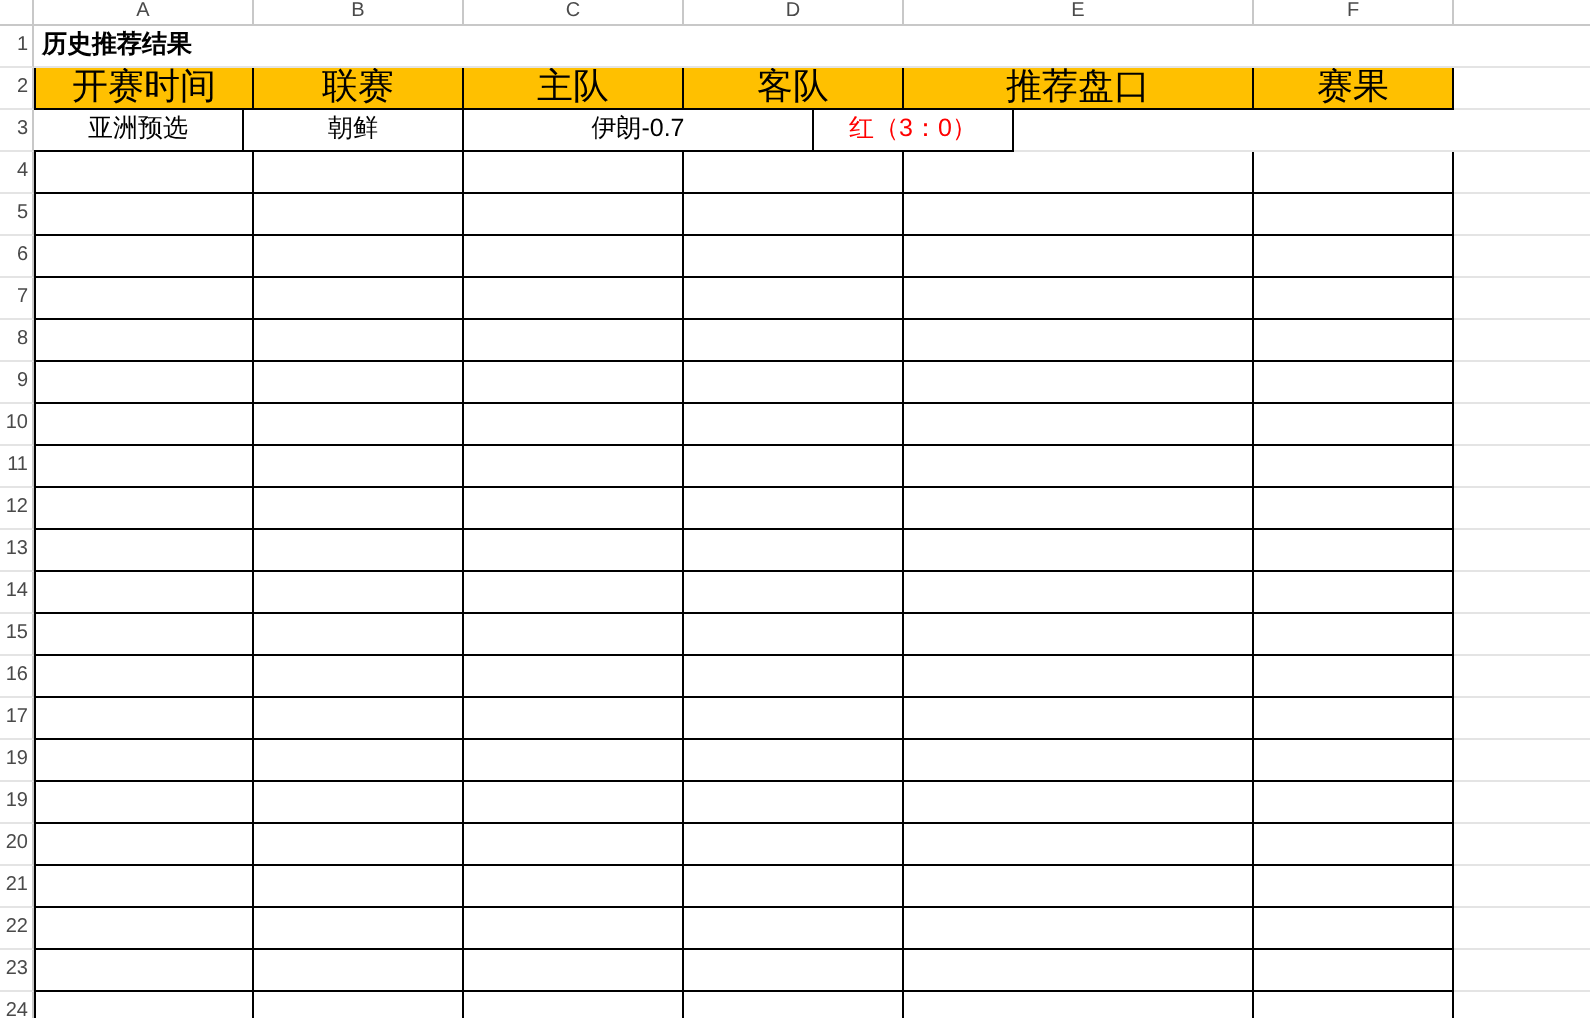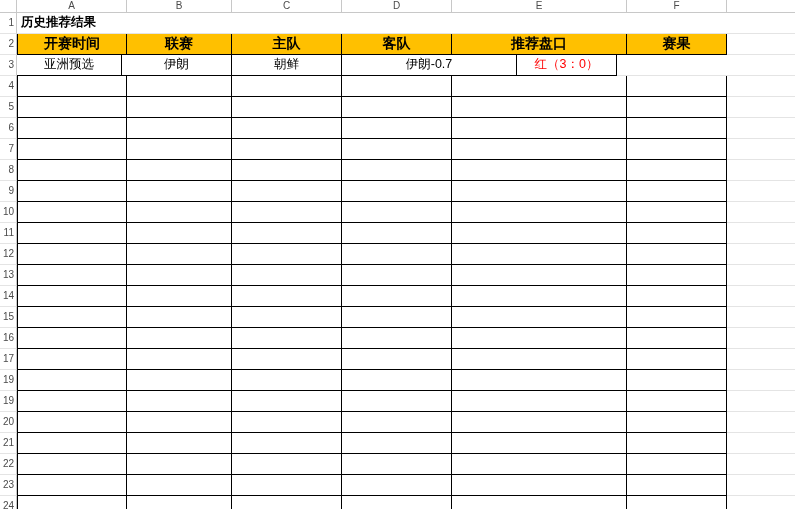--- a/index.html
+++ b/index.html
@@ -99,23 +99,23 @@
   .title-row .cell.first {
     border-left: none;
   }
   .title-text {
     font-size: 12.5px;
     color: #000000;
     padding-left: 2px;
   }
   .header-row .cell {
     background: #ffc000;
-    font-weight: bold;
+    font-weight: normal;
     text-align: center;
-    font-size: 14px;
+    font-size: 18px;
   }
   .data-cell {
     text-align: center;
   }
   .red-text {
     color: #ff0000;
   }
   .empty-row .cell {
     background: #ffffff;
   }
@@ -197,21 +197,20 @@
         <div class="cell" style="width:105px;flex:0 0 105px;">联赛</div>
         <div class="cell" style="width:110px;flex:0 0 110px;">主队</div>
         <div class="cell" style="width:110px;flex:0 0 110px;">客队</div>
         <div class="cell" style="width:175px;flex:0 0 175px;">推荐盘口</div>
         <div class="cell" style="width:100px;flex:0 0 100px;">赛果</div>
         <div class="tail"></div>
       </div>
 
       <div class="grid-row">
         <div class="cell data-cell" style="width:105px;flex:0 0 105px;">亚洲预选</div>
-        <div class="cell data-cell" style="width:110px;flex:0 0 110px;">伊朗</div>
         <div class="cell data-cell" style="width:110px;flex:0 0 110px;">朝鲜</div>
         <div class="cell data-cell" style="width:175px;flex:0 0 175px;">伊朗-0.7</div>
         <div class="cell data-cell red-text" style="width:100px;flex:0 0 100px;">红（3：0）</div>
         <div class="tail"></div>
       </div>
 
       <div class="grid-row empty-row">
         <div class="cell first" style="width:110px;flex:0 0 110px;"></div>
         <div class="cell" style="width:105px;flex:0 0 105px;"></div>
         <div class="cell" style="width:110px;flex:0 0 110px;"></div>

